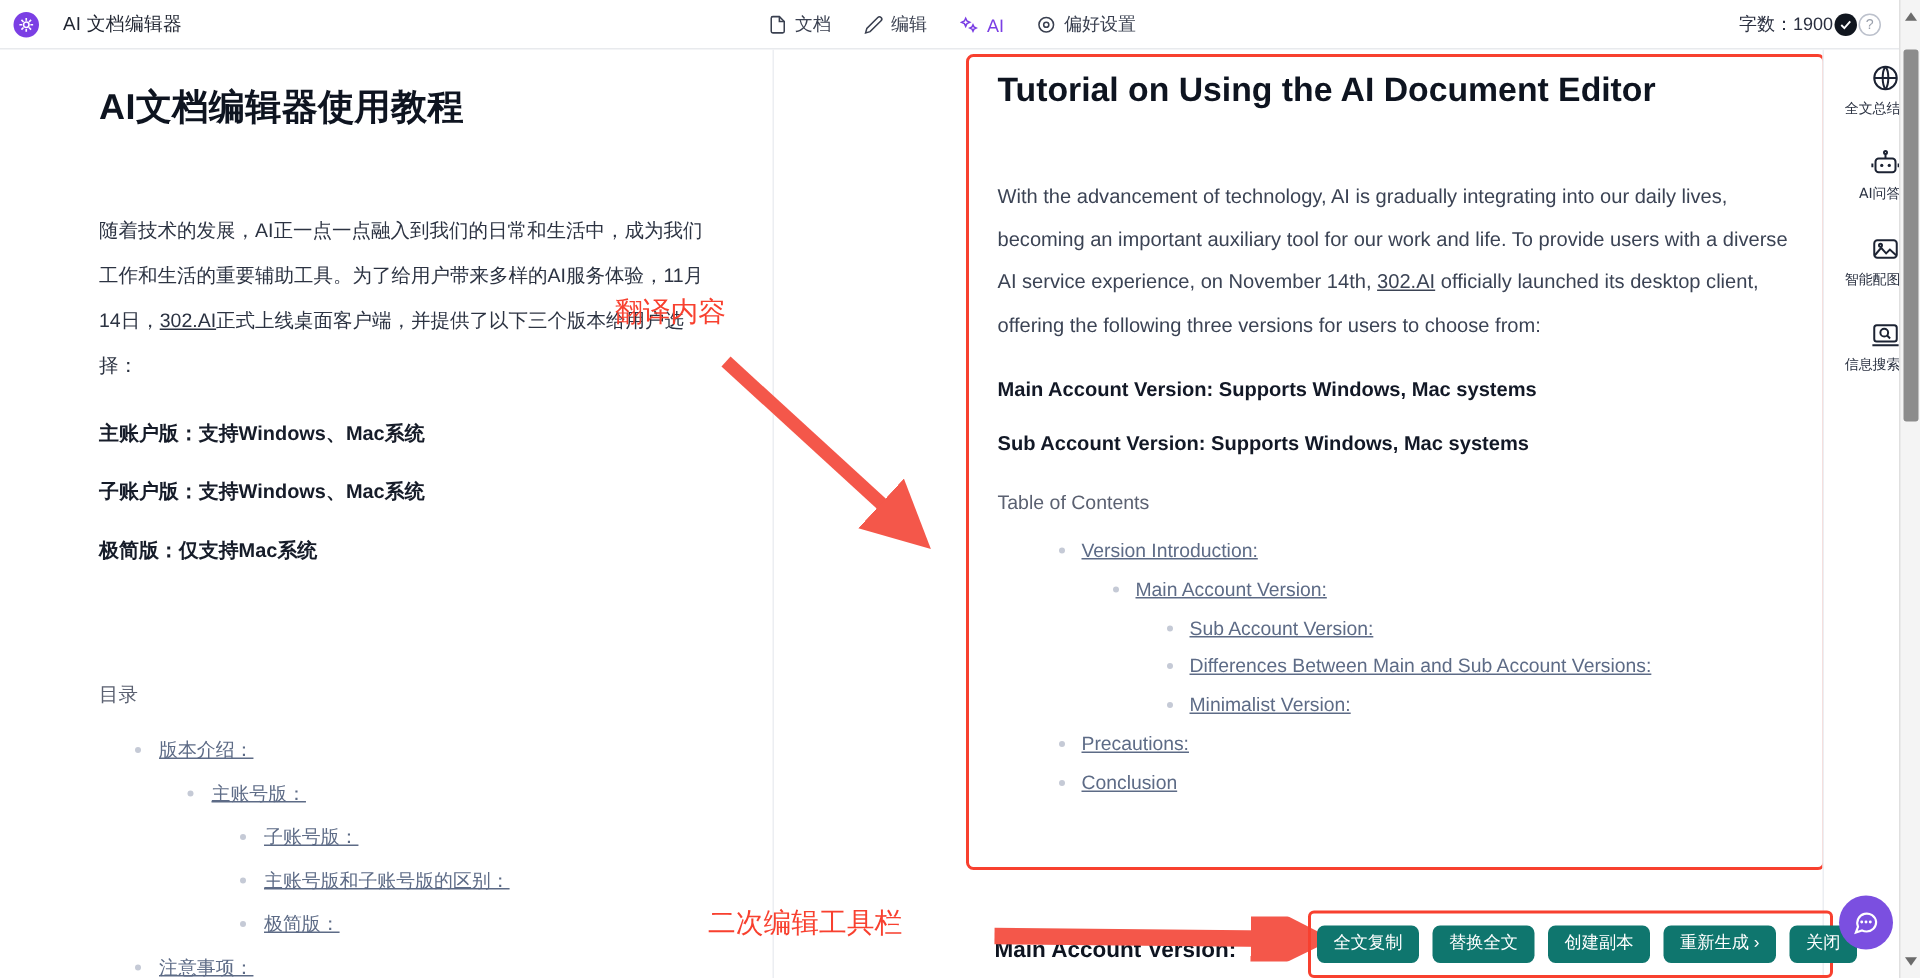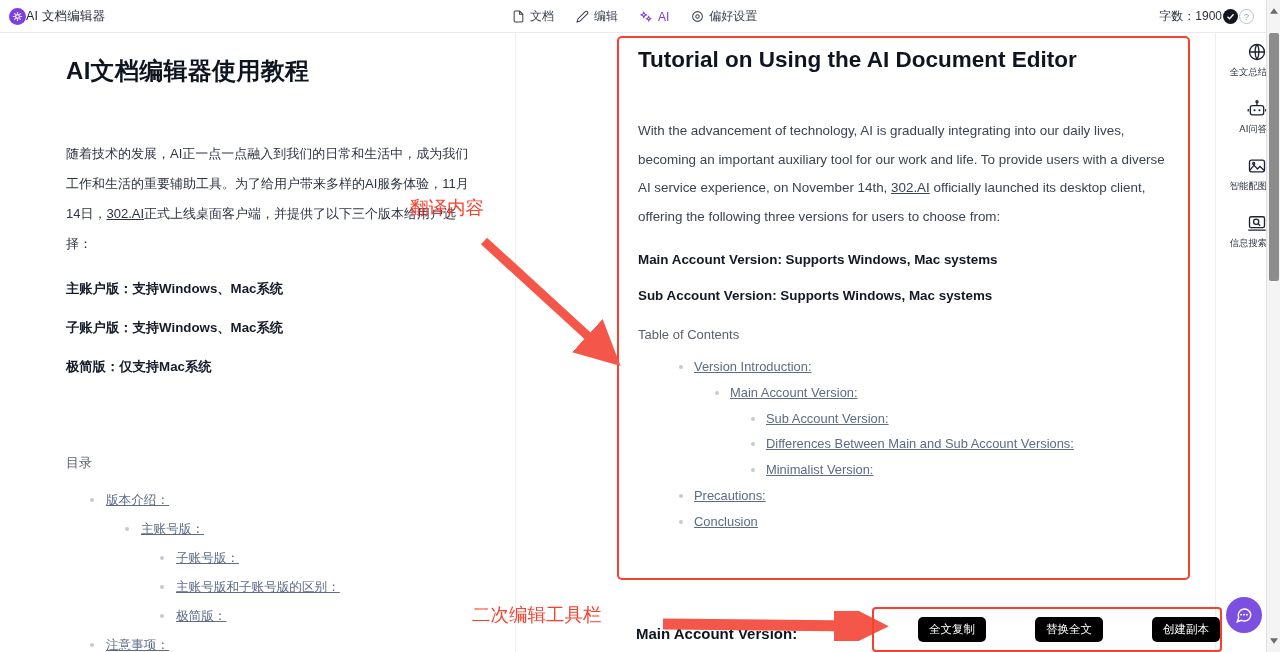--- a/index.html
+++ b/index.html
@@ -12,21 +12,21 @@
   }
 
   
   #topbar {
     position: absolute; top: 0; left: 0; width: 1280px; height: 33px;
     background: #ffffff;
     border-bottom: 1px solid #e8eaed;
     display: flex; align-items: center;
     z-index: 30;
   }
-  #brand { display: flex; align-items: center; gap: 0; padding-left: 9px; }
+  #brand { display: flex; align-items: center; gap: 16px; padding-left: 9px; }
   .brand-logo {
     width: 17px; height: 17px; border-radius: 50%;
     background: #7b3fe4;
     display: flex; align-items: center; justify-content: center;
     color: #fff; font-size: 11px; line-height: 1;
   }
   .brand-title { font-size: 12.5px; color: #1f2430; letter-spacing: .2px; }
 
   #menu { position: absolute; left: 512px; top: 0; height: 33px;
           display: flex; align-items: center; gap: 22px; }
@@ -76,21 +76,21 @@
   ul.toc li > .bullet {
     position: absolute; left: -16px; top: 12px;
     width: 4px; height: 4px; border-radius: 50%; background: #c5cad6;
   }
   ul.toc > li { margin-left: 40px; }
   ul.toc > li ul > li { margin-left: 35px; }
   .toc-link { color: #5d6b86; text-decoration: underline; }
 
   
   #right-pane {
-    position: absolute; left: 606px; top: 33px; width: 592px; height: 619px;
+    position: absolute; left: 633px; top: 33px; width: 592px; height: 619px;
     background: #fff; overflow: hidden;
   }
   #trans-box {
     position: absolute; left: 11px; top: 3px; width: 573px; height: 544px;
     border: 2px solid #f8402f; border-radius: 5px;
     background: #fff; overflow: hidden;
   }
   .trans-inner { padding: 4px 22px 0 19px; }
   .tr-h1 { font-size: 22.5px; font-weight: bold; color: #0e1420; margin: 5px 0 0 0; }
   .tr-p { font-size: 13.4px; color: #3b4354; line-height: 28.5px; margin: 44px 0 0 0; }
@@ -124,23 +124,23 @@
     position: absolute; left: 872px; top: 607px; width: 350px; height: 45px;
     border: 2px solid #f8402f; border-radius: 4px; background: transparent;
     z-index: 20;
   }
   #edit-toolbar {
     position: absolute; left: 878px; top: 612px; height: 35px;
     display: flex; align-items: center; gap: 9px;
     z-index: 21;
   }
   .tb-btn {
-    background: #000000; color: #ffffff; border-radius: 5px;
+    background: #0f766e; color: #ffffff; border-radius: 5px;
     font-size: 11.5px; padding: 7px 11px; white-space: nowrap;
-    cursor: pointer; line-height: 1; margin-left: 40px;
+    cursor: pointer; line-height: 1;
   }
 
   
   #right-sidebar {
     position: absolute; right: 13px; top: 33px; width: 52px; height: 619px;
     background: #fff; border-left: 1px solid #eceef2;
     padding-top: 9px; z-index: 10;
   }
   .rs-item { display: flex; flex-direction: column; align-items: flex-end;
              gap: 4px; margin-bottom: 20px; cursor: pointer; }

